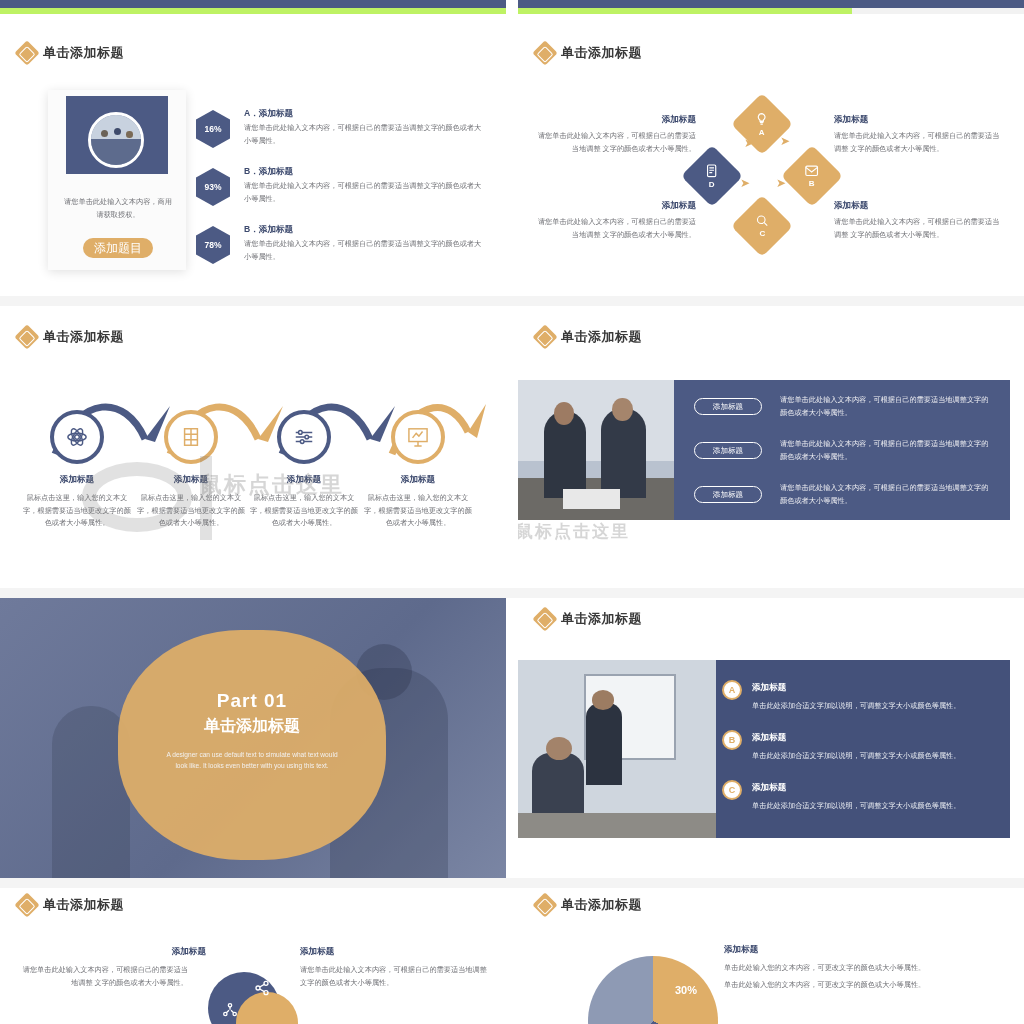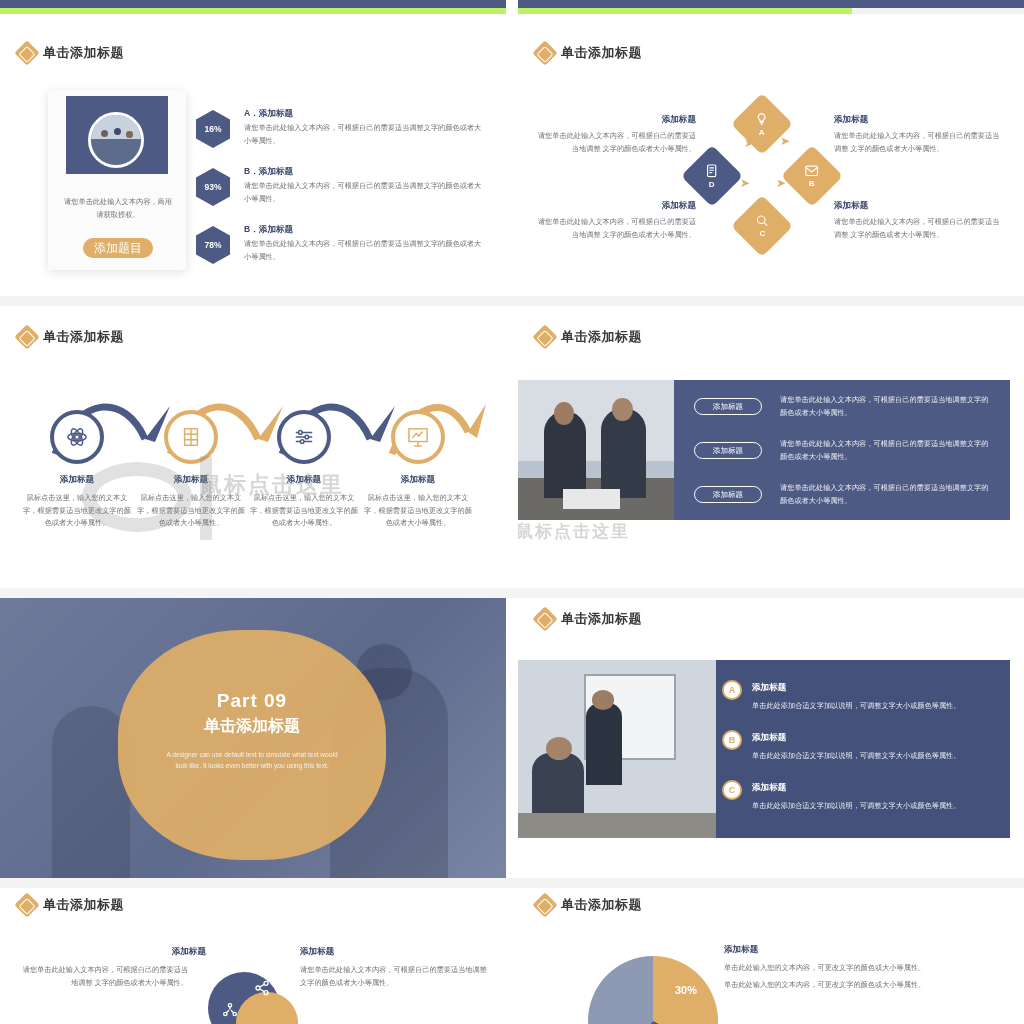--- a/index.html
+++ b/index.html
@@ -393,21 +393,21 @@
   <div style="position:absolute;left:82px;top:462px;width:110px;height:70px;border:14px solid rgba(120,120,120,.22);border-radius:50%;z-index:30;"></div>
   <div style="position:absolute;left:200px;top:456px;width:12px;height:84px;background:rgba(120,120,120,.22);z-index:30;"></div>
 
   <div class="slide s5" style="left:0;top:598px;width:506px;height:286px;">
     <div style="position:absolute;inset:0;background:linear-gradient(135deg,#6f7a9b 0%,#5e6a8c 55%,#7b86a4 100%);"></div>
     <div style="position:absolute;left:52px;top:108px;width:78px;height:178px;background:rgba(40,48,70,.22);border-radius:38px 38px 0 0;"></div>
     <div style="position:absolute;left:330px;top:70px;width:118px;height:216px;background:rgba(40,48,70,.26);border-radius:52px 52px 0 0;"></div>
     <div style="position:absolute;left:356px;top:46px;width:56px;height:56px;border-radius:50%;background:rgba(40,48,70,.3);"></div>
     <div class="s5-blob" style="left:118px;top:32px;width:268px;height:230px;"></div>
     <div style="position:absolute;left:118px;top:92px;width:268px;text-align:center;">
-      <div class="s5-t1">Part 09</div>
+      <div class="s5-t1">Part 01</div>
       <div class="s5-t2" style="margin-top:4px;">单击添加标题</div>
       <div class="s5-t3" style="margin:12px auto 0;width:180px;">A designer can use default text to simulate what text would look like. It looks even better with you using this text.</div>
     </div>
   </div>
 
   <div class="slide" style="left:518px;top:598px;width:506px;height:286px;">
     <div class="hdr" style="left:18px;top:12px;">
       <div class="diamond"></div>
       <div class="htxt">单击添加标题</div>
     </div>

